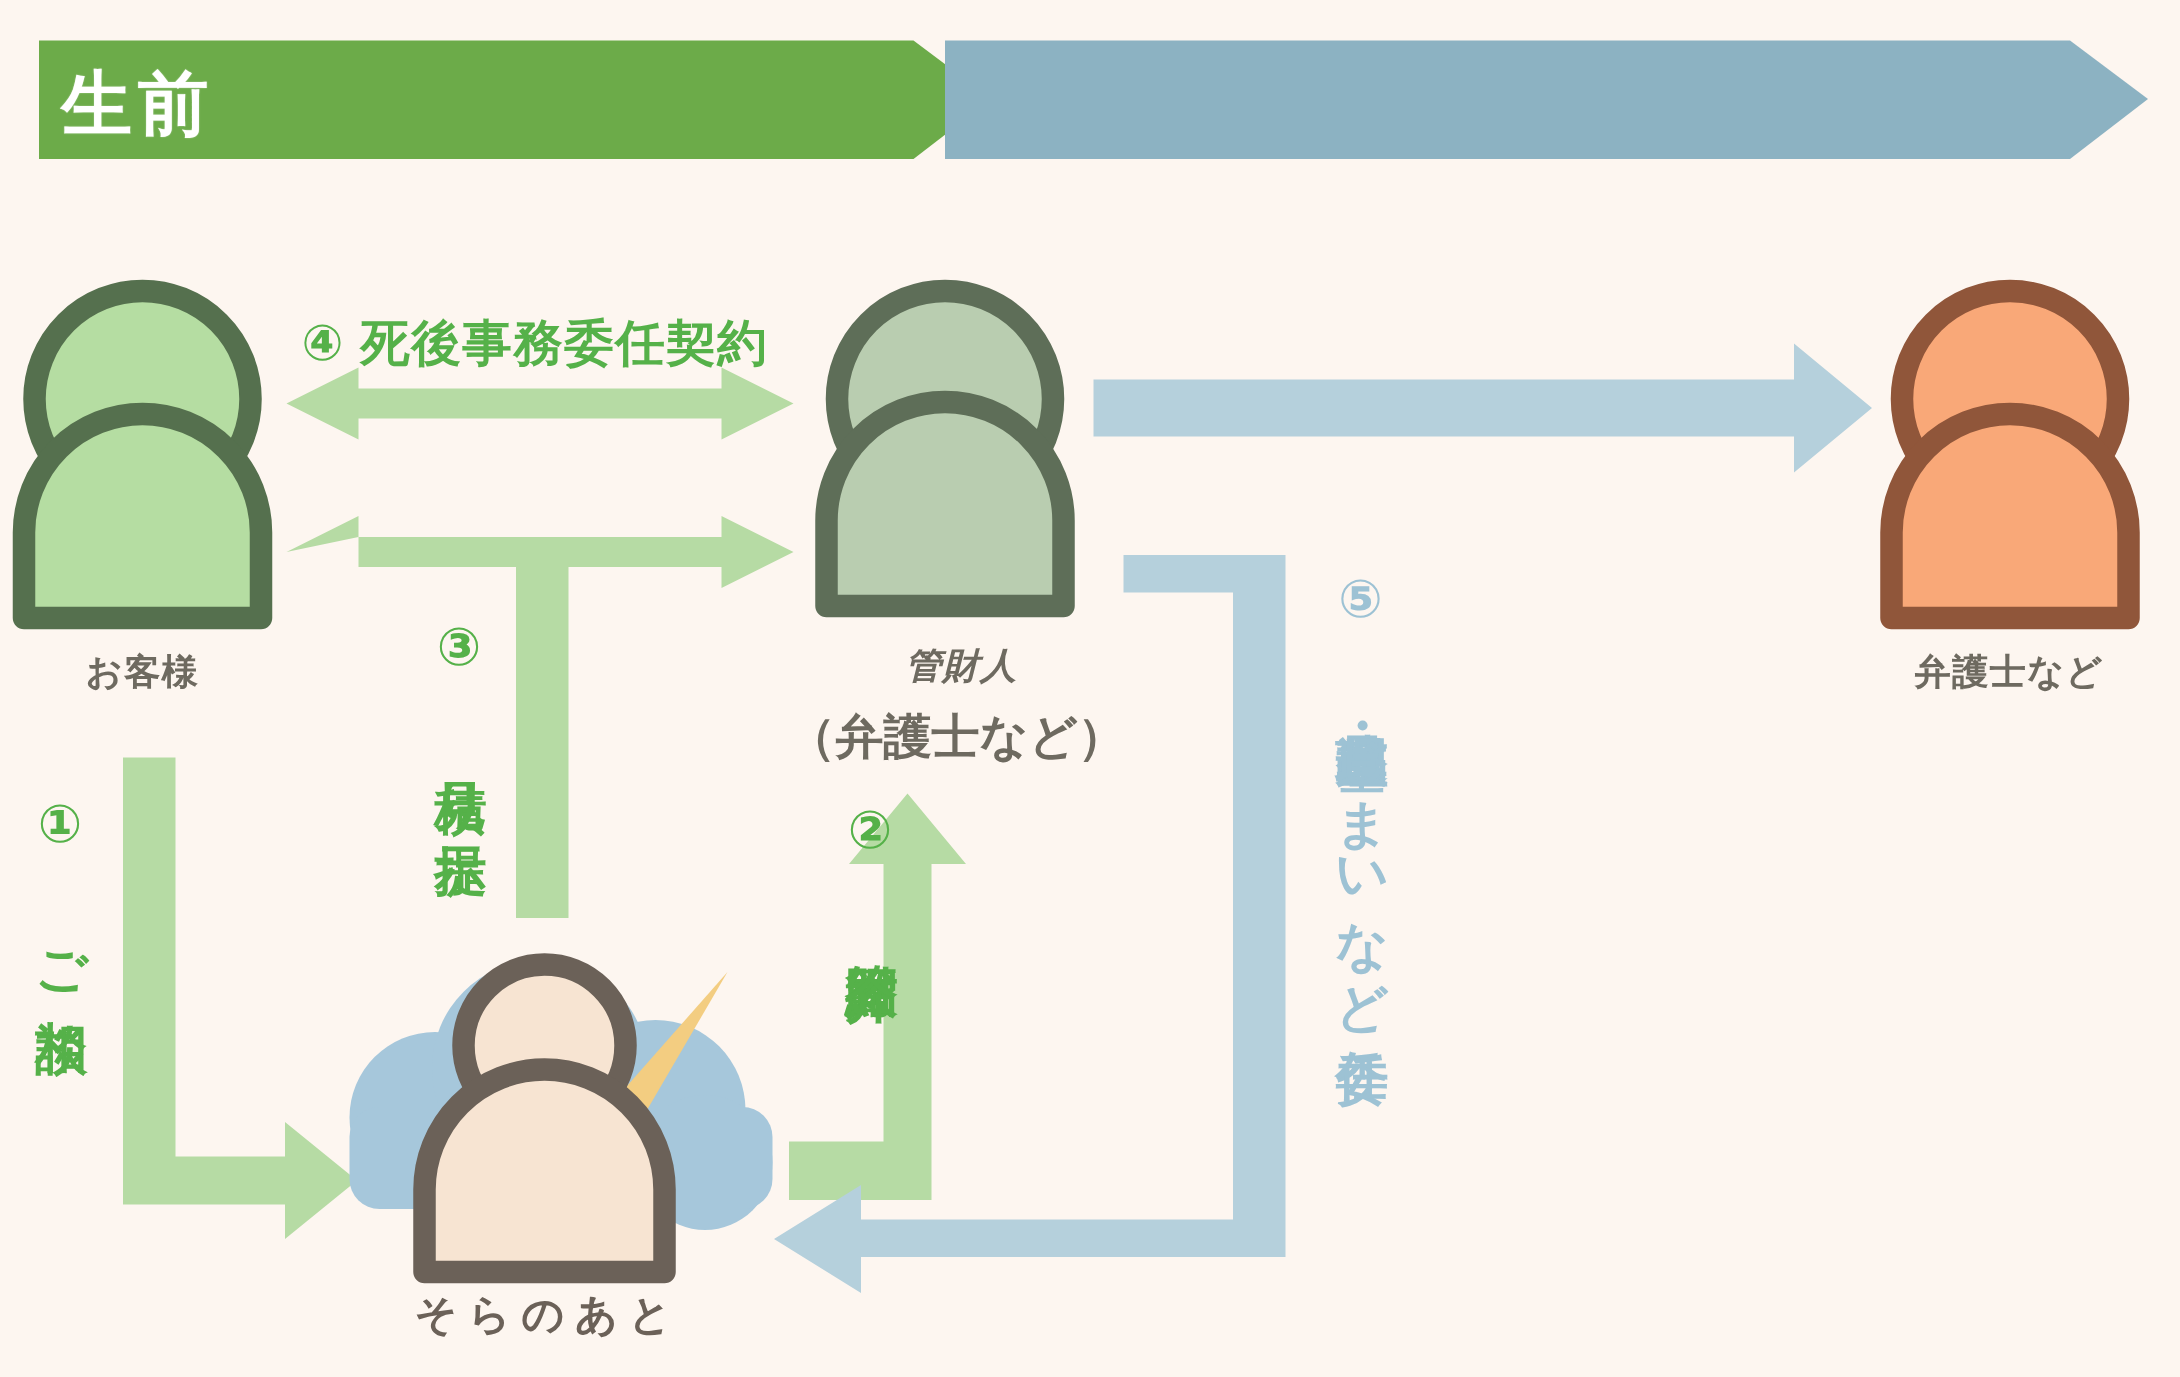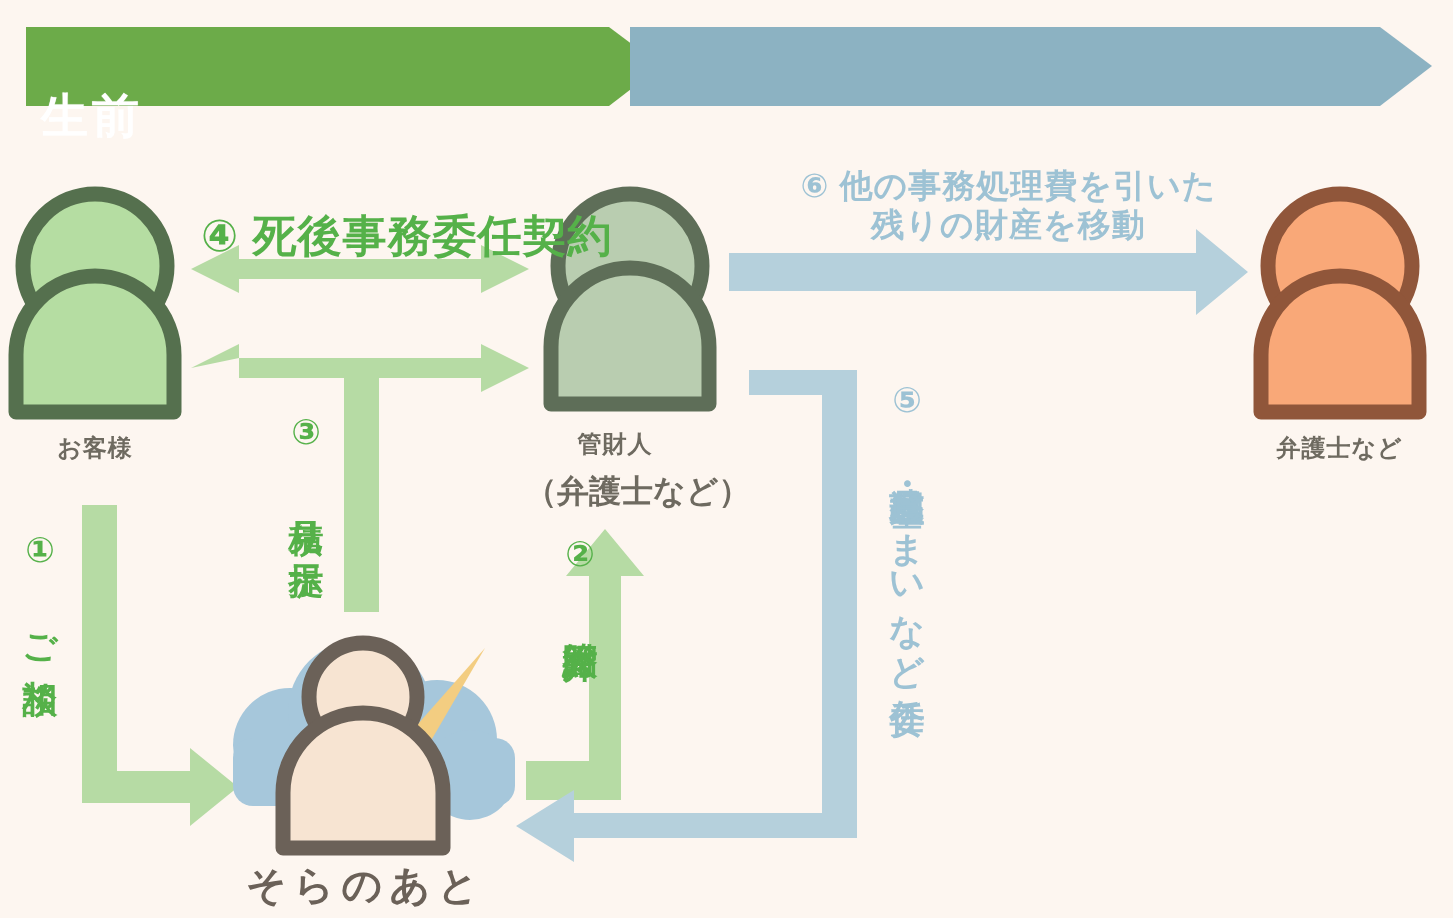--- a/index.html
+++ b/index.html
@@ -24,32 +24,32 @@
   
   .person-name{
     color:#6e6a60;font-weight:bold;font-size:24px;letter-spacing:1px;
     text-align:center;white-space:nowrap;
   }
   .person-sub{
     color:#6e6a60;font-weight:bold;font-size:32px;letter-spacing:0px;
     text-align:center;white-space:nowrap;
   }
   .logo-name{
-    color:#6b6158;font-weight:bold;font-size:40px;letter-spacing:7px;
+    color:#6b6158;font-weight:bold;font-size:28px;letter-spacing:7px;
     text-align:center;white-space:nowrap;
   }
 
   
   .cap-green{
     color:#55b149;font-weight:bold;letter-spacing:1px;
   }
   .cap-blue{
     color:#9dc2d4;font-weight:bold;letter-spacing:1px;
   }
-  .cap-h{font-size:44px;white-space:nowrap;}
+  .cap-h{font-size:33px;white-space:nowrap;}
   .cap-h-2line{font-size:33px;text-align:center;line-height:1.18;white-space:nowrap;}
   .cap-v{
     writing-mode:vertical-rl;
     text-orientation:upright;
     font-size:33px;
     line-height:1.0;
     white-space:nowrap;
   }
   .cap-v-big{font-size:35px;}
 </style>
@@ -103,37 +103,33 @@
       </g>
 
       <polygon fill="#f3cd81" points="485,648 403,741 395,751 417,749 429,744"></polygon>
 
       <circle cx="363" cy="697" r="54" fill="#f7e4d2" stroke="#6b6158" stroke-width="15"></circle>
       <path d="M283,848 L283,793 A80,80 0 0 1 443,793 L443,848 Z" fill="#f7e4d2" stroke="#6b6158" stroke-width="15" stroke-linejoin="round"></path>
     </g>
 
   </svg>
 
-  <div class="lbl banner-text" style="left:41px;top:38px;margin-top:47px;">生前</div>
+  <div class="lbl banner-text" style="left:41px;top:38px;">生前</div>
 
   <div class="lbl person-name" style="left:0px;top:432px;width:190px;">お客様</div>
 
-  <div class="lbl person-name" style="left:520px;top:428px;width:190px;">管財人</div>
+  <div class="lbl person-name" style="left:546px;top:428px;width:190px;font-style:italic;">管財人</div>
   <div class="lbl person-sub" style="left:525px;top:470px;width:210px;text-align:right;">（弁護士など）</div>
 
   <div class="lbl person-name" style="left:1232px;top:432px;width:215px;">弁護士など</div>
 
   <div class="lbl logo-name" style="left:238px;top:858px;width:255px;">そらのあと</div>
 
   <div class="lbl cap-green cap-h" style="left:201px;top:207px;">④ 死後事務委任契約</div>
 
-  <div class="lbl cap-blue cap-h-2line" style="left:776px;top:167px;width:465px;">
-    <div>⑥ 他の事務処理費を引いた</div>
-    <div>残りの財産を移動</div>
-  </div>
 
   <div class="lbl cap-green cap-v cap-v-big" style="left:289px;top:412px;height:230px;">③ 見積り提示</div>
 
   <div class="lbl cap-green cap-v cap-v-big" style="left:23px;top:530px;height:200px;">① ご相談</div>
 
   <div class="lbl cap-green cap-v cap-v-big" style="left:563px;top:534px;height:265px;">② 管財人紹介</div>
 
   <div class="lbl cap-blue cap-v cap-v-big" style="left:890px;top:380px;height:490px;">⑤ 遺品整理・墓じまいなど委任</div>
 
 </div>

